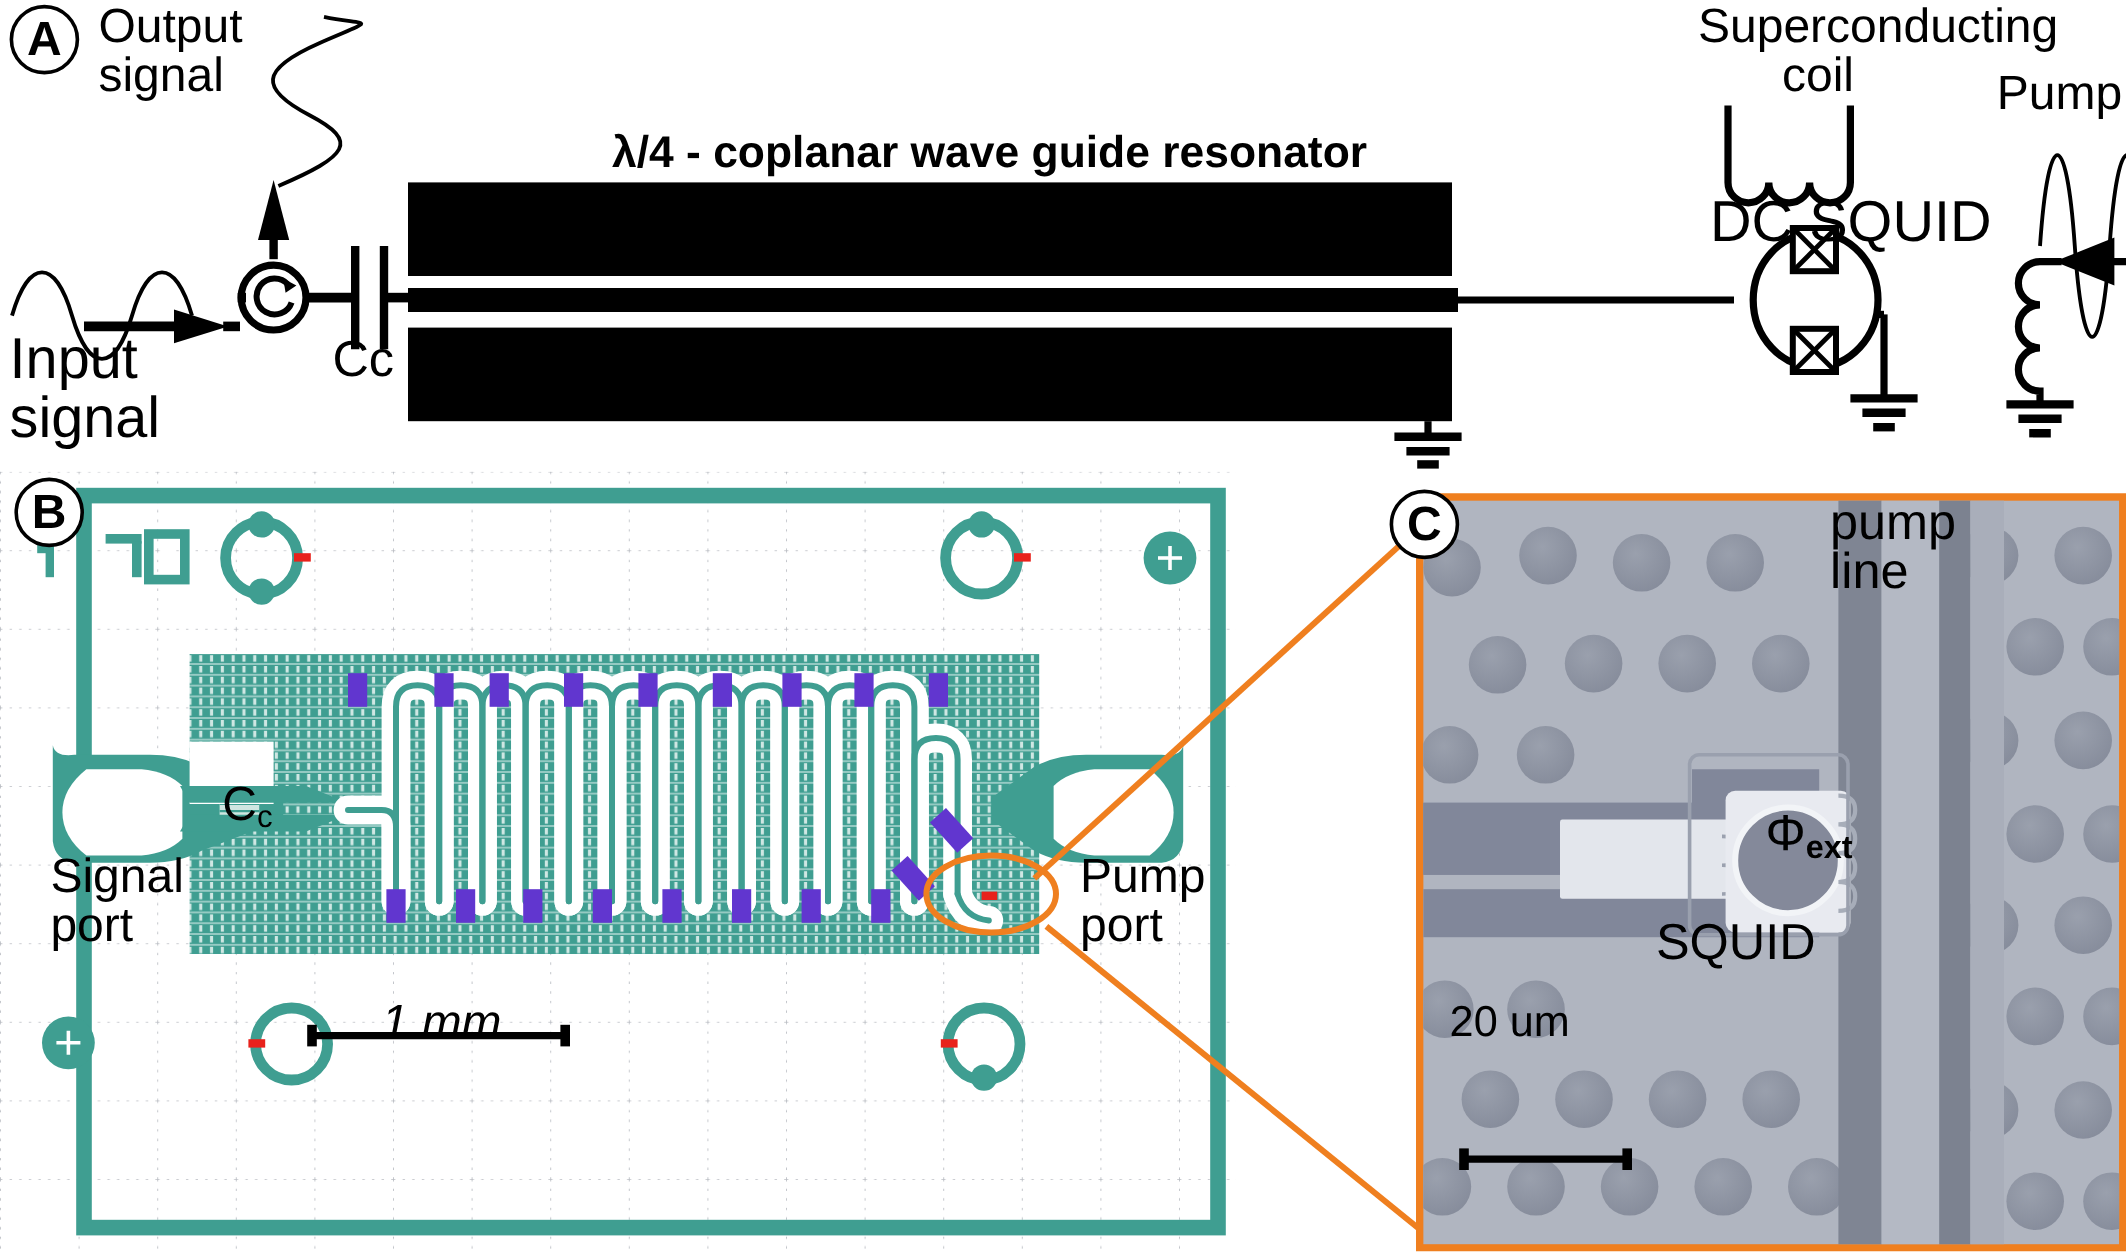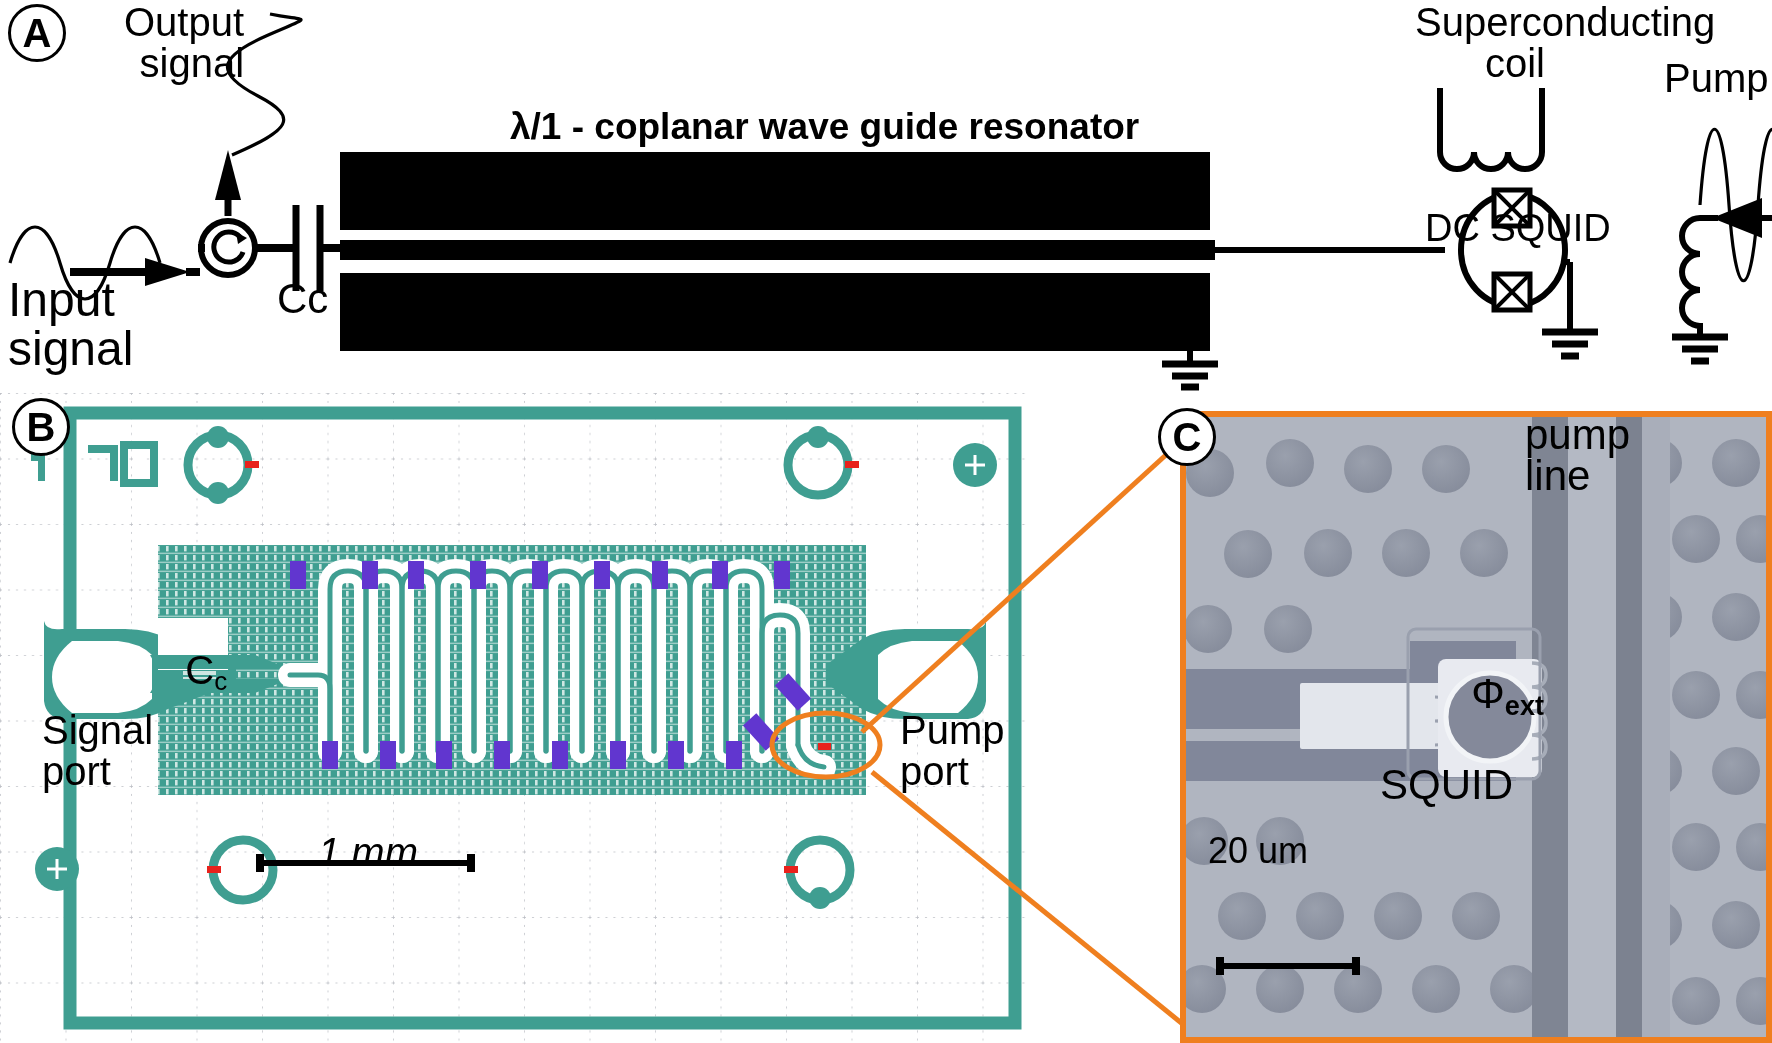--- a/index.html
+++ b/index.html
@@ -76,29 +76,29 @@
   <polygon points="1762,198 1712,218 1762,238" fill="#000"></polygon>
 
   <path d="M 1718 218 L 1700 218 A 18 18 0 0 0 1700 254 A 18 18 0 0 0 1700 290 A 18 18 0 0 0 1700 326 L 1700 335" fill="none" stroke="#000" stroke-width="6"></path>
   <line x1="1672" y1="337" x2="1728" y2="337" stroke="#000" stroke-width="7"></line>
   <line x1="1682" y1="349" x2="1718" y2="349" stroke="#000" stroke-width="7"></line>
   <line x1="1691" y1="361" x2="1709" y2="361" stroke="#000" stroke-width="7"></line>
 </svg>
 
 <div class="panel-tag" style="left:8px;top:4px;">A</div>
 
-<div class="lbl" style="left:82px;top:2px;font-size:40px;text-align:right;margin-left:42px;">Output
+<div class="lbl" style="left:82px;top:2px;font-size:40px;text-align:left;">Output
 signal</div>
 <div class="lbl" style="left:8px;top:276px;font-size:48px;">Input
 signal</div>
 <div class="lbl" style="left:277px;top:278px;font-size:42px;">Cc</div>
-<div class="lbl" style="left:510px;top:108px;font-size:37px;font-weight:700;">λ/1 - coplanar wave guide resonator</div>
+<div class="lbl" style="left:510px;top:108px;font-size:37px;font-weight:700;">λ/4 - coplanar wave guide resonator</div>
 <div class="lbl" style="left:1415px;top:2px;font-size:40px;text-align:center;width:200px;">Superconducting
 coil</div>
-<div class="lbl" style="left:1425px;top:162px;font-size:38px;margin-top:47px;">DC SQUID</div>
+<div class="lbl" style="left:1425px;top:162px;font-size:48px;">DC SQUID</div>
 <div class="lbl" style="left:1664px;top:58px;font-size:40px;">Pump</div>
 
 <svg width="1030" height="650" style="position:absolute;left:0;top:393px;">
   <defs>
 
     <pattern id="cadgrid" width="65.5" height="65.5" patternUnits="userSpaceOnUse">
       <rect width="65.5" height="65.5" fill="#ffffff"></rect>
       <path d="M 0 0 L 65.5 0" stroke="#b9bcc2" stroke-width="1.4" stroke-dasharray="2 6"></path>
       <path d="M 0 0 L 0 65.5" stroke="#b9bcc2" stroke-width="1.4" stroke-dasharray="2 6"></path>
     </pattern>

